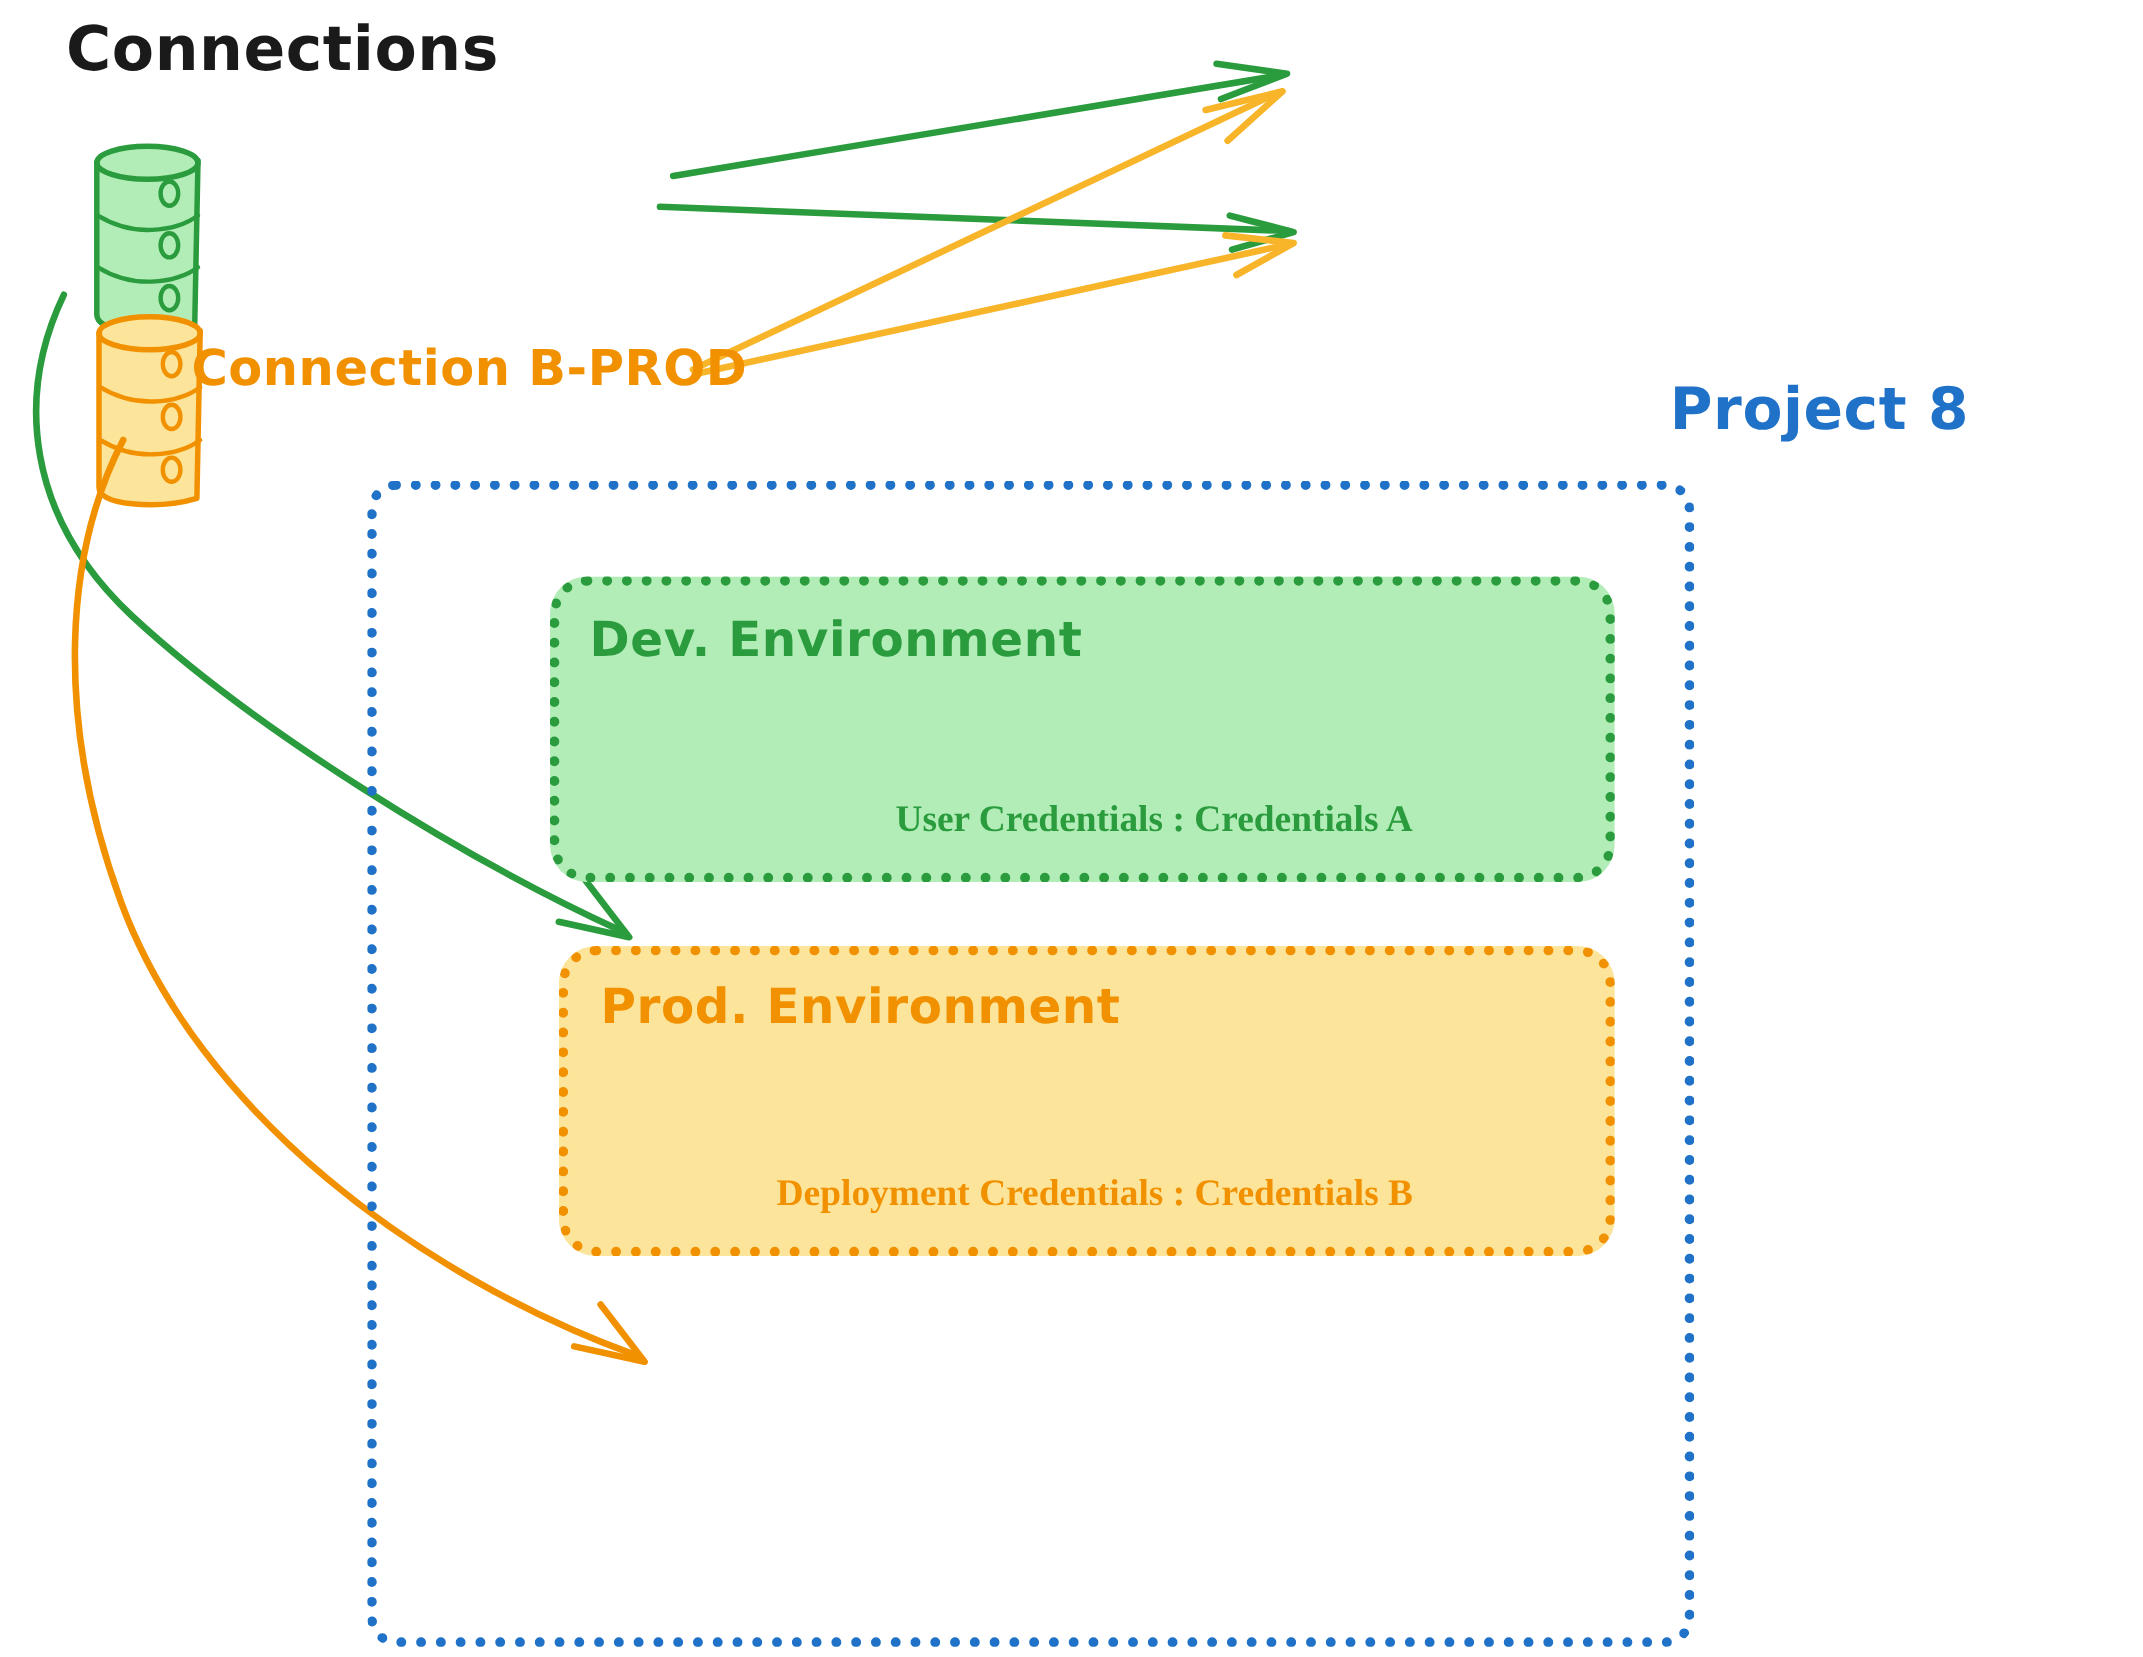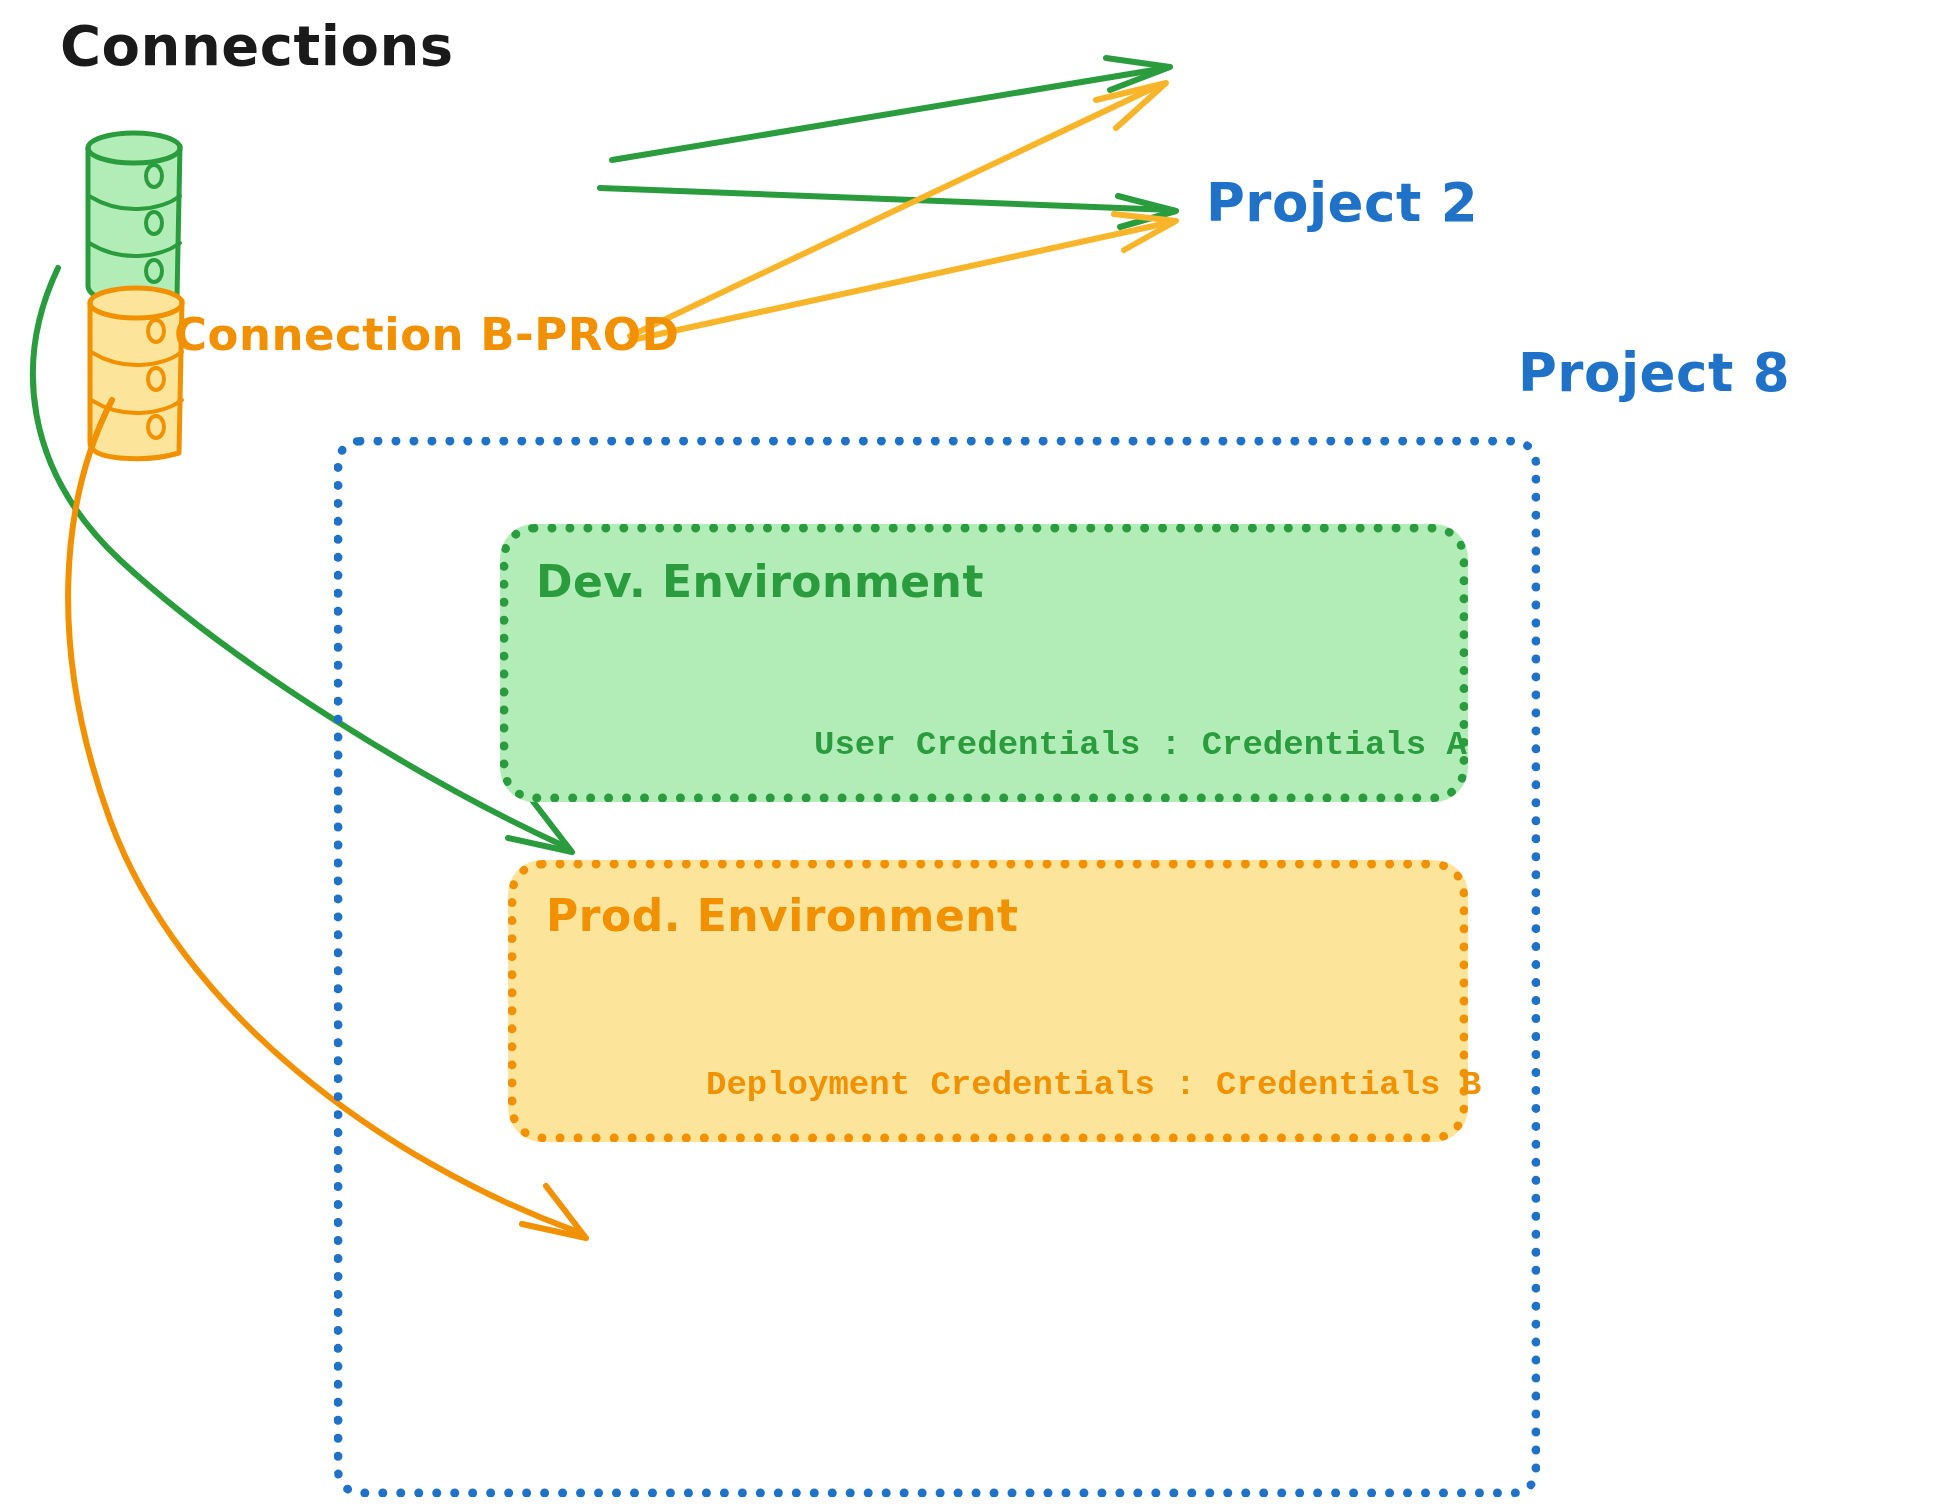--- a/index.html
+++ b/index.html
@@ -27,21 +27,21 @@
     position: absolute;
     white-space: pre;
     line-height: 1;
   }
   .hand {
     font-family: "DejaVu Sans", sans-serif;
     font-weight: 700;
     letter-spacing: 0.5px;
   }
   .mono {
-    font-family: Liberation Mono, monospace;
+    font-family: Liberation Serif, serif;
     font-weight: 700;
   }
   #title-connections {
     left: 60px;
     top: 18px;
     font-size: 56px;
     color: #1a1a1a;
   }
   #label-conn-a {
     left: 186px;
@@ -195,21 +195,20 @@
   <div class="env-box" id="box-dev-env"></div>
 
   <div class="env-box" id="box-prod-env"></div>
 
   <div class="txt hand" id="title-connections">Connections</div>
 
 
   <div class="txt hand" id="label-conn-b">Connection B-PROD</div>
 
 
-  <div class="txt hand" id="label-project-2">Project 2</div>
 
   <div class="txt hand" id="label-project-1">Project 8</div>
 
   <div class="txt hand" id="label-dev-env">Dev. Environment</div>
 
   <div class="txt mono" id="label-dev-creds">User Credentials : Credentials A</div>
 
   <div class="txt hand" id="label-prod-env">Prod. Environment</div>
 
   <div class="txt mono" id="label-prod-creds">Deployment Credentials : Credentials B</div>

